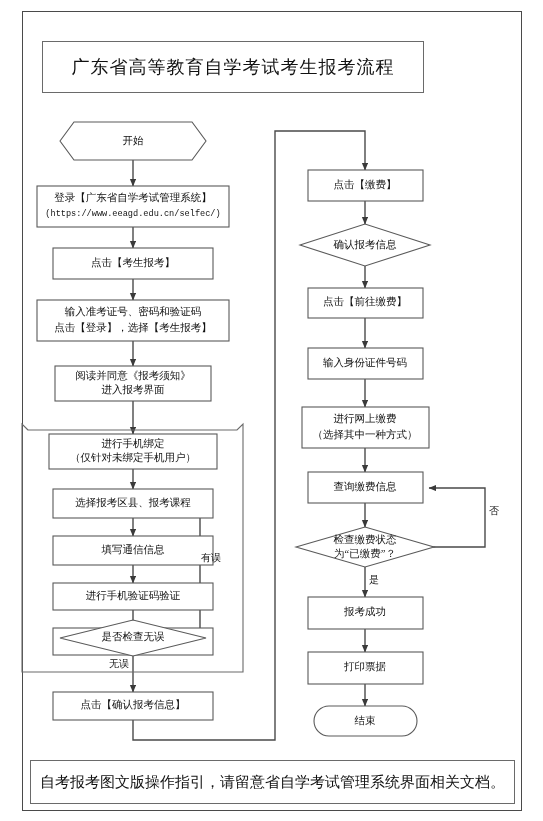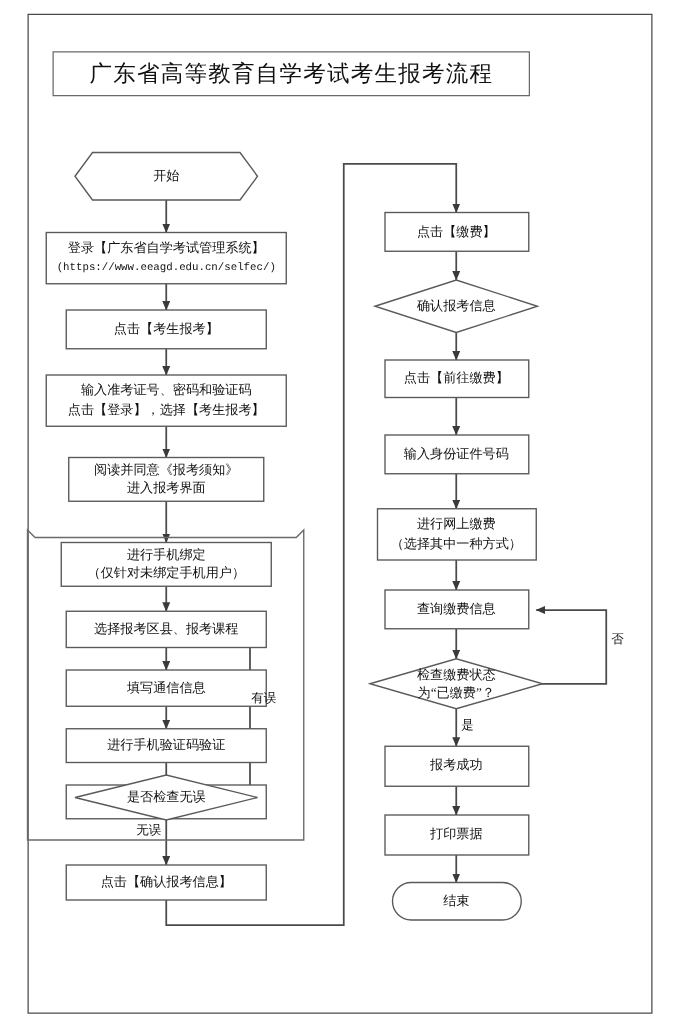--- a/index.html
+++ b/index.html
@@ -17,21 +17,21 @@
   #outer-frame{
     position:absolute;
     left:22px;top:11px;
     width:500px;height:800px;
     border:1px solid #4a4a4a;
     box-sizing:border-box;
   }
   #title-box{
     position:absolute;
     left:42px;top:41px;
-    width:382px;height:36px;
+    width:382px;height:52px;
     border:1px solid #6a6a6a;
     box-sizing:border-box;
     display:flex;align-items:center;justify-content:center;
   }
   #title-box .t{
     font-size:18px;
     letter-spacing:1px;
     color:#111;
     white-space:nowrap;
   }
@@ -190,14 +190,17 @@
 
     <rect class="shp" x="314" y="706" width="103" height="30" rx="15" ry="15"></rect>
     <text class="n" x="365" y="721.5">结束</text>
 
     <polygon class="shp" points="60,638 133,620 206,638 133,656"></polygon>
     <text class="n" x="133" y="638">是否检查无误</text>
     <text class="lbl" x="119" y="665">无误</text>
     <text class="lbl" x="211" y="559">有误</text>
   </svg>
 
+  <div id="footer-box">
+    <span class="t">自考报考图文版操作指引，请留意省自学考试管理系统界面相关文档。</span>
+  </div>
 
 </div>
 
 </body></html>

